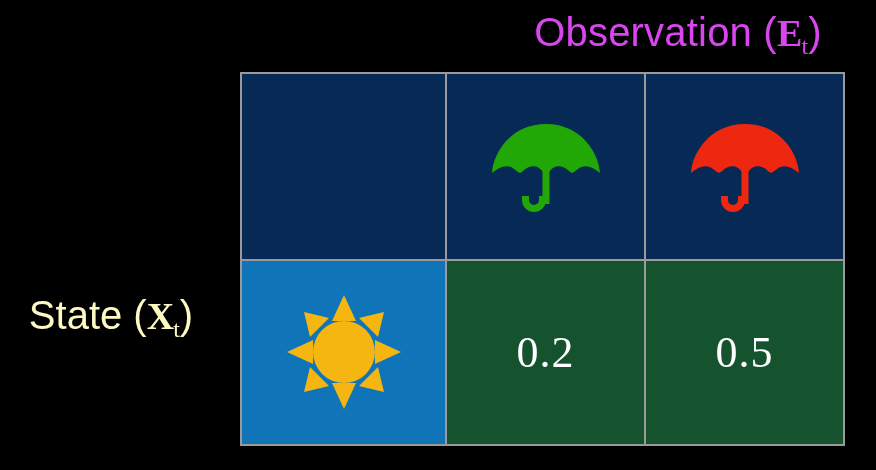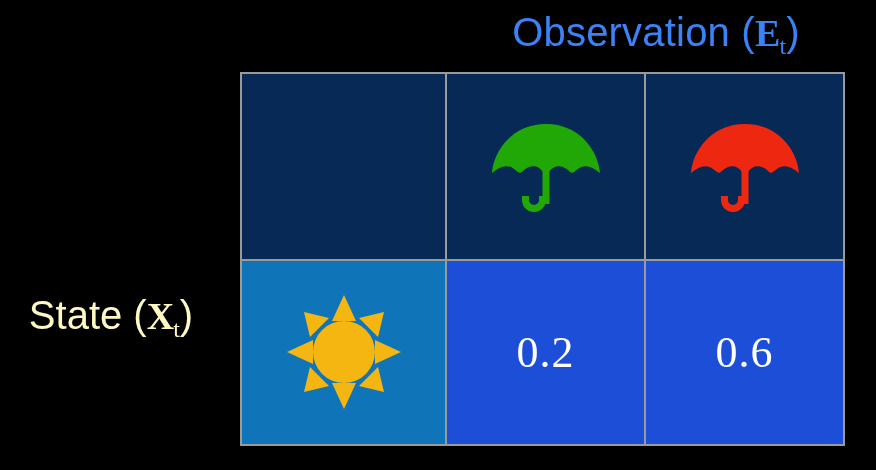--- a/index.html
+++ b/index.html
@@ -12,25 +12,25 @@
     height: 470px;
     position: relative;
     overflow: hidden;
     font-family: "Liberation Sans", sans-serif;
     -webkit-font-smoothing: antialiased;
   }
 
   
   #observation-title {
     position: absolute;
-    left: 476px;
+    left: 498px;
     top: 12px;
     width: 360px;
     text-align: center;
-    color: #3b82f6;
+    color: #d946ef;
     font-size: 40px;
     font-family: "Liberation Sans", sans-serif;
     font-weight: 400;
     letter-spacing: 0.2px;
     white-space: nowrap;
     line-height: 1;
   }
   #observation-title .mathvar {
     font-family: "Liberation Serif", serif;
     font-weight: 700;
@@ -97,21 +97,21 @@
   .cell-corner {
     background: #062a55;
   }
   .cell-obs-head {
     background: #062a55;
   }
   .cell-state-head {
     background: #0f75b8;
   }
   .cell-prob {
-    background: #1d4ed8;
+    background: #14532d;
     color: #ffffff;
     font-family: "Liberation Serif", serif;
     font-size: 44px;
     font-weight: 400;
     letter-spacing: 1px;
   }
 
   .icon-wrap {
     display: flex;
     align-items: center;
@@ -207,17 +207,17 @@
               <polygon points="117,59 91,71 91,47"></polygon>
               <polygon points="20,19 45,25 26,44"></polygon>
               <polygon points="100,99 75,93 94,74"></polygon>
               <polygon points="100,19 94,44 75,25"></polygon>
               <polygon points="20,99 26,74 45,93"></polygon>
             </g>
           </svg>
         </div>
       </td>
       <td class="cell-prob col-obs">0.2</td>
-      <td class="cell-prob col-obs">0.6</td>
+      <td class="cell-prob col-obs">0.5</td>
     </tr>
 
   </tbody>
 </table>
 
 </body></html>

